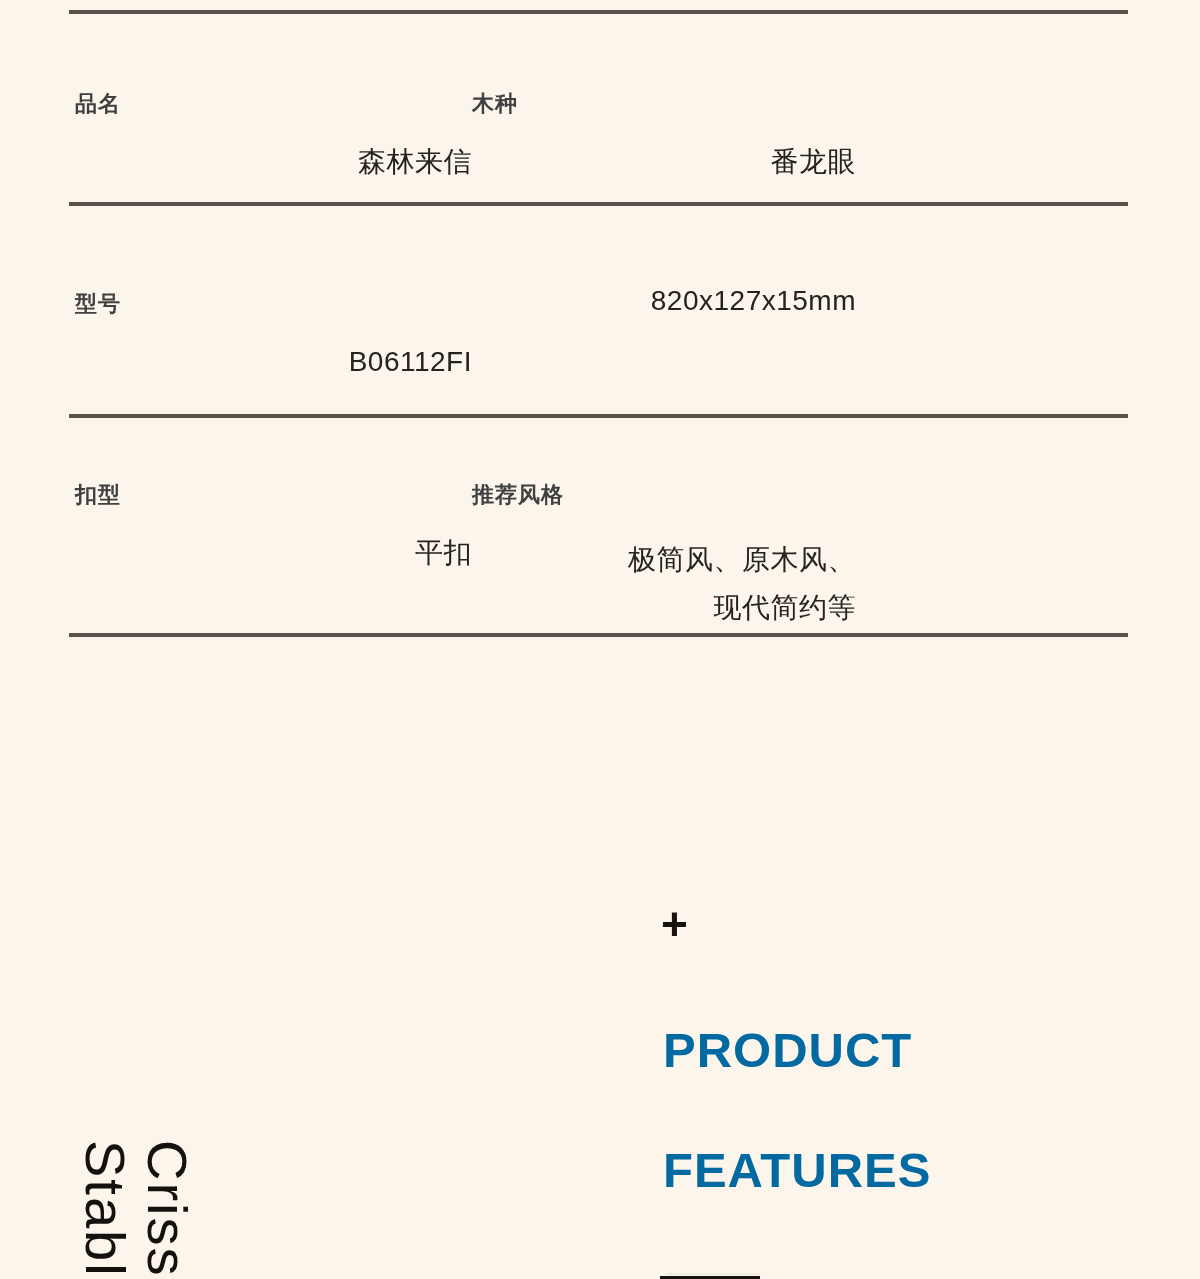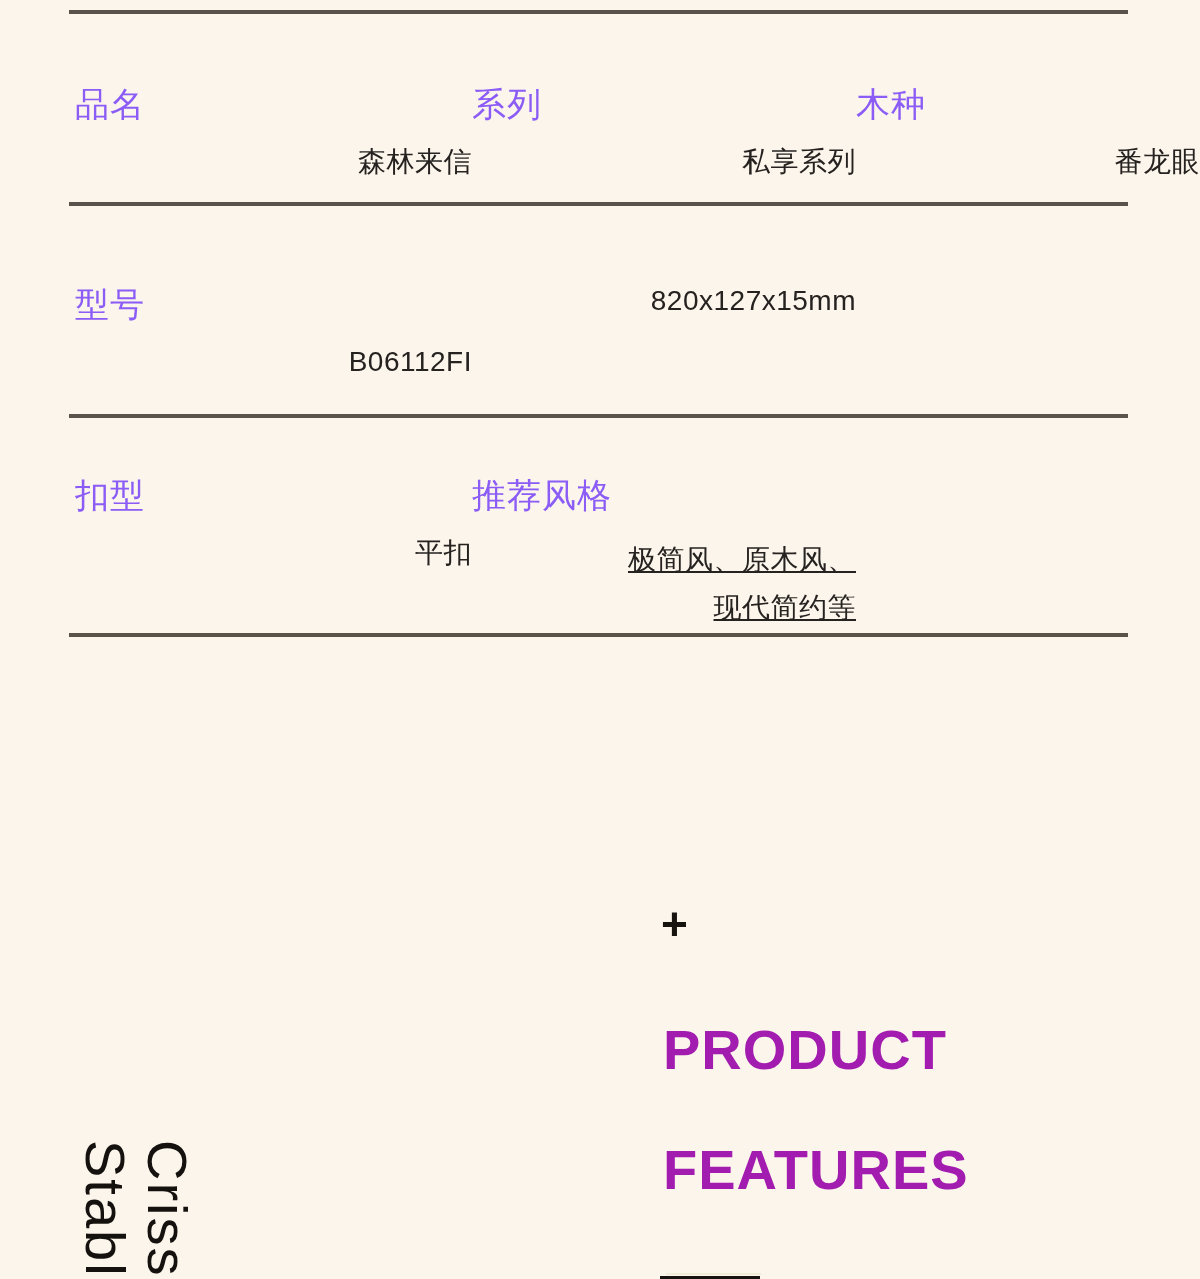--- a/index.html
+++ b/index.html
@@ -37,36 +37,36 @@
     display: grid;
     grid-template-columns: 397px 384px auto;
     padding-left: 75px;
     box-sizing: border-box;
   }
   .spec-row.r1 { top: 84px; }
   .spec-row.r2 { top: 284px; }
   .spec-row.r3 { top: 475px; }
 
   .spec-label {
-    font-size: 34px;
-    font-weight: 400;
+    font-size: 22px;
+    font-weight: 700;
     letter-spacing: 1px;
-    color: #8b5cf6;
+    color: #404040;
     line-height: 40px;
     margin-bottom: 21px;
   }
   .spec-value {
     font-size: 28px;
     font-weight: 400;
     color: #262220;
     line-height: 34px;
     letter-spacing: 0.5px;
     text-align: right;
   }
-  .spec-value.multiline { line-height: 48px; text-decoration: underline; }
+  .spec-value.multiline { line-height: 48px; }
 
   
   .e-grade { color: #262220; }
   .e-grade .e-main {
     font-size: 38px;
     font-weight: 300;
     letter-spacing: 0;
   }
   .e-grade .e-sub {
     font-size: 17px;
@@ -87,24 +87,24 @@
     left: 661px;
     top: 901px;
     font-size: 46px;
     font-weight: 700;
     line-height: 46px;
     color: #17130F;
   }
   .features-line {
     position: absolute;
     left: 663px;
-    font-size: 56px;
+    font-size: 49px;
     font-weight: 700;
     letter-spacing: 1px;
-    color: #a21caf;
+    color: #0369a1;
     line-height: 48px;
   }
   .features-line.l1 { top: 1026px; }
   .features-line.l2 { top: 1146px; }
 
   
   .vertical-text {
     position: absolute;
     left: 74px;
     top: 1140px;
@@ -142,24 +142,20 @@
 <div class="divider d2"></div>
 <div class="divider d3"></div>
 <div class="divider d4"></div>
 
 <div class="spec-row r1">
   <div class="spec-cell">
     <div class="spec-label">品名</div>
     <div class="spec-value">森林来信</div>
   </div>
   <div class="spec-cell">
-    <div class="spec-label">系列</div>
-    <div class="spec-value">私享系列</div>
-  </div>
-  <div class="spec-cell">
     <div class="spec-label">木种</div>
     <div class="spec-value">番龙眼</div>
   </div>
 </div>
 
 <div class="spec-row r2">
   <div class="spec-cell">
     <div class="spec-label">型号</div>
     <div class="spec-value">B06112FI</div>
   </div>

